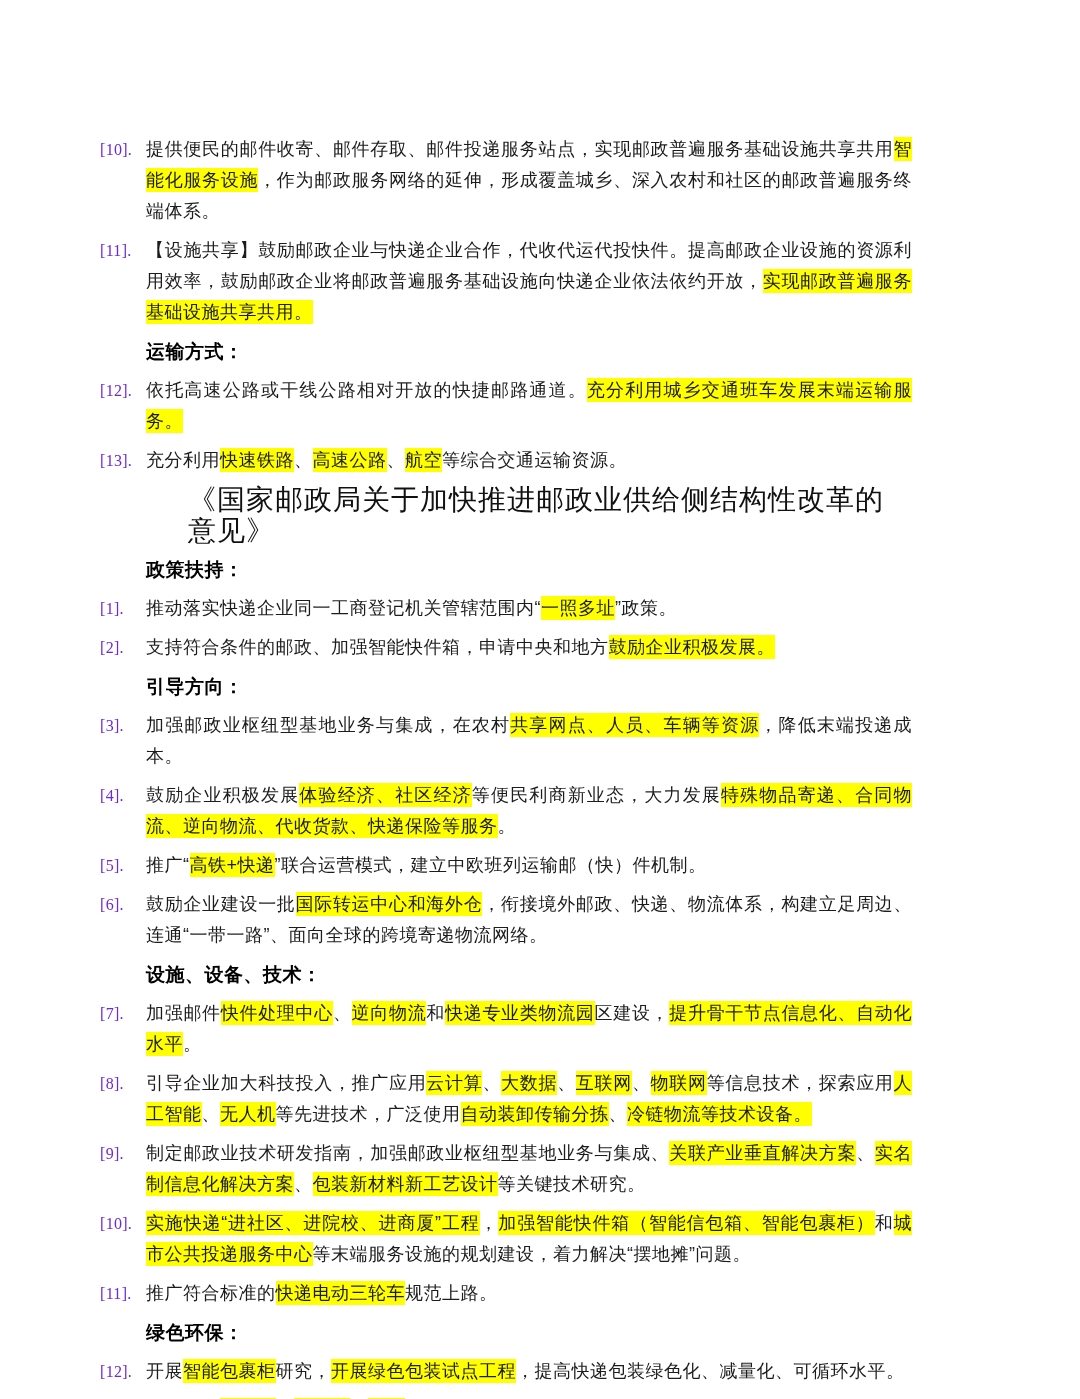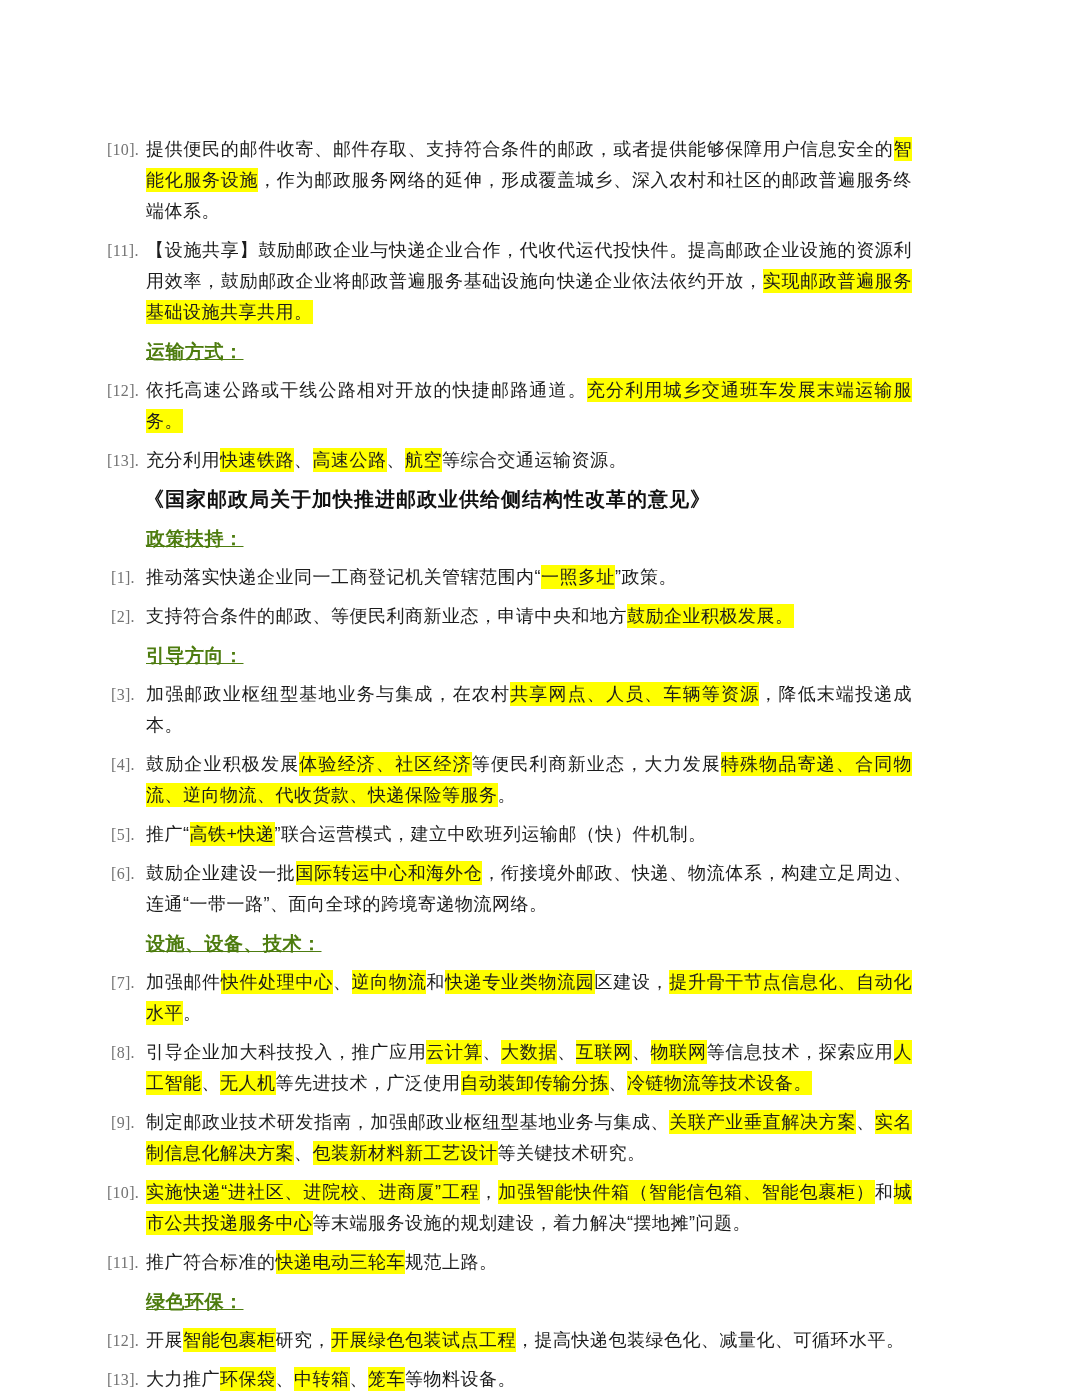--- a/index.html
+++ b/index.html
@@ -21,59 +21,57 @@
     top: 134px;
     width: 812px;
   }
   .block { margin-bottom: 8px; }
   .item { display: flex; align-items: flex-start; }
   .num {
     flex: 0 0 46px;
     font-family: "Liberation Serif", "DejaVu Serif", serif;
     font-size: 16px;
     line-height: 31px;
-    color: #737373;
+    color: #6d28d9;
     letter-spacing: 0.3px;
-    text-align: center;
   }
   .text {
     flex: 1;
     font-size: 18px;
     line-height: 31px;
     letter-spacing: 0.5px;
     text-align: justify;
   }
   .text span { padding: 2px 0; }
   .hl { background: #ffff00; }
   .heading {
     margin-left: 46px;
     font-size: 19px;
     font-weight: 700;
     line-height: 31px;
     letter-spacing: 0.5px;
-    color: #4d7c0f;
-    text-decoration: underline;
+    color: #000000;
   }
   .title {
-    margin-left: 44px;
+    margin-left: 88px;
     font-family: "Liberation Serif", "DejaVu Serif", serif;
-    font-size: 20px;
-    font-weight: 700;
+    font-size: 28px;
+    font-weight: 400;
     line-height: 31px;
     letter-spacing: 1px;
     color: #111111;
   }
 </style>
 </head>
 <body>
 
 <div class="doc">
     <div class="block item">
       <div class="num">[10].</div>
-      <div class="text"><span class="">提供便民的邮件收寄、邮件存取、支持符合条件的邮政，或者提供能够保障用户信息安全的</span><span class="hl">智能化服务设施</span><span class="">，作为邮政服务网络的延伸，形成覆盖城乡、深入农村和社区的邮政普遍服务终端体系。</span></div>
+      <div class="text"><span class="">提供便民的邮件收寄、邮件存取、邮件投递服务站点，实现邮政普遍服务基础设施共享共用</span><span class="hl">智能化服务设施</span><span class="">，作为邮政服务网络的延伸，形成覆盖城乡、深入农村和社区的邮政普遍服务终端体系。</span></div>
     </div>
     <div class="block item">
       <div class="num">[11].</div>
       <div class="text"><span class="">【设施共享】鼓励邮政企业与快递企业合作，代收代运代投快件。提高邮政企业设施的资源利用效率，鼓励邮政企业将邮政普遍服务基础设施向快递企业依法依约开放，</span><span class="hl">实现邮政普遍服务基础设施共享共用。</span></div>
     </div>
     <div class="block heading">运输方式：</div>
     <div class="block item">
       <div class="num">[12].</div>
       <div class="text"><span class="">依托高速公路或干线公路相对开放的快捷邮路通道。</span><span class="hl">充分利用城乡交通班车发展末端运输服务。</span></div>
     </div>
@@ -82,21 +80,21 @@
       <div class="text"><span class="">充分利用</span><span class="hl">快速铁路</span><span class="">、</span><span class="hl">高速公路</span><span class="">、</span><span class="hl">航空</span><span class="">等综合交通运输资源。</span></div>
     </div>
     <div class="block title">《国家邮政局关于加快推进邮政业供给侧结构性改革的意见》</div>
     <div class="block heading">政策扶持：</div>
     <div class="block item">
       <div class="num">[1].</div>
       <div class="text"><span class="">推动落实快递企业同一工商登记机关管辖范围内“</span><span class="hl">一照多址</span><span class="">”政策。</span></div>
     </div>
     <div class="block item">
       <div class="num">[2].</div>
-      <div class="text"><span class="">支持符合条件的邮政、等便民利商新业态，申请中央和地方</span><span class="hl">鼓励企业积极发展。</span></div>
+      <div class="text"><span class="">支持符合条件的邮政、加强智能快件箱，申请中央和地方</span><span class="hl">鼓励企业积极发展。</span></div>
     </div>
     <div class="block heading">引导方向：</div>
     <div class="block item">
       <div class="num">[3].</div>
       <div class="text"><span class="">加强邮政业枢纽型基地业务与集成，在农村</span><span class="hl">共享网点、人员、车辆等资源</span><span class="">，降低末端投递成本。</span></div>
     </div>
     <div class="block item">
       <div class="num">[4].</div>
       <div class="text"><span class="">鼓励企业积极发展</span><span class="hl">体验经济、社区经济</span><span class="">等便民利商新业态，大力发展</span><span class="hl">特殊物品寄递、合同物流、逆向物流、代收货款、快递保险等服务</span><span class="">。</span></div>
     </div>

